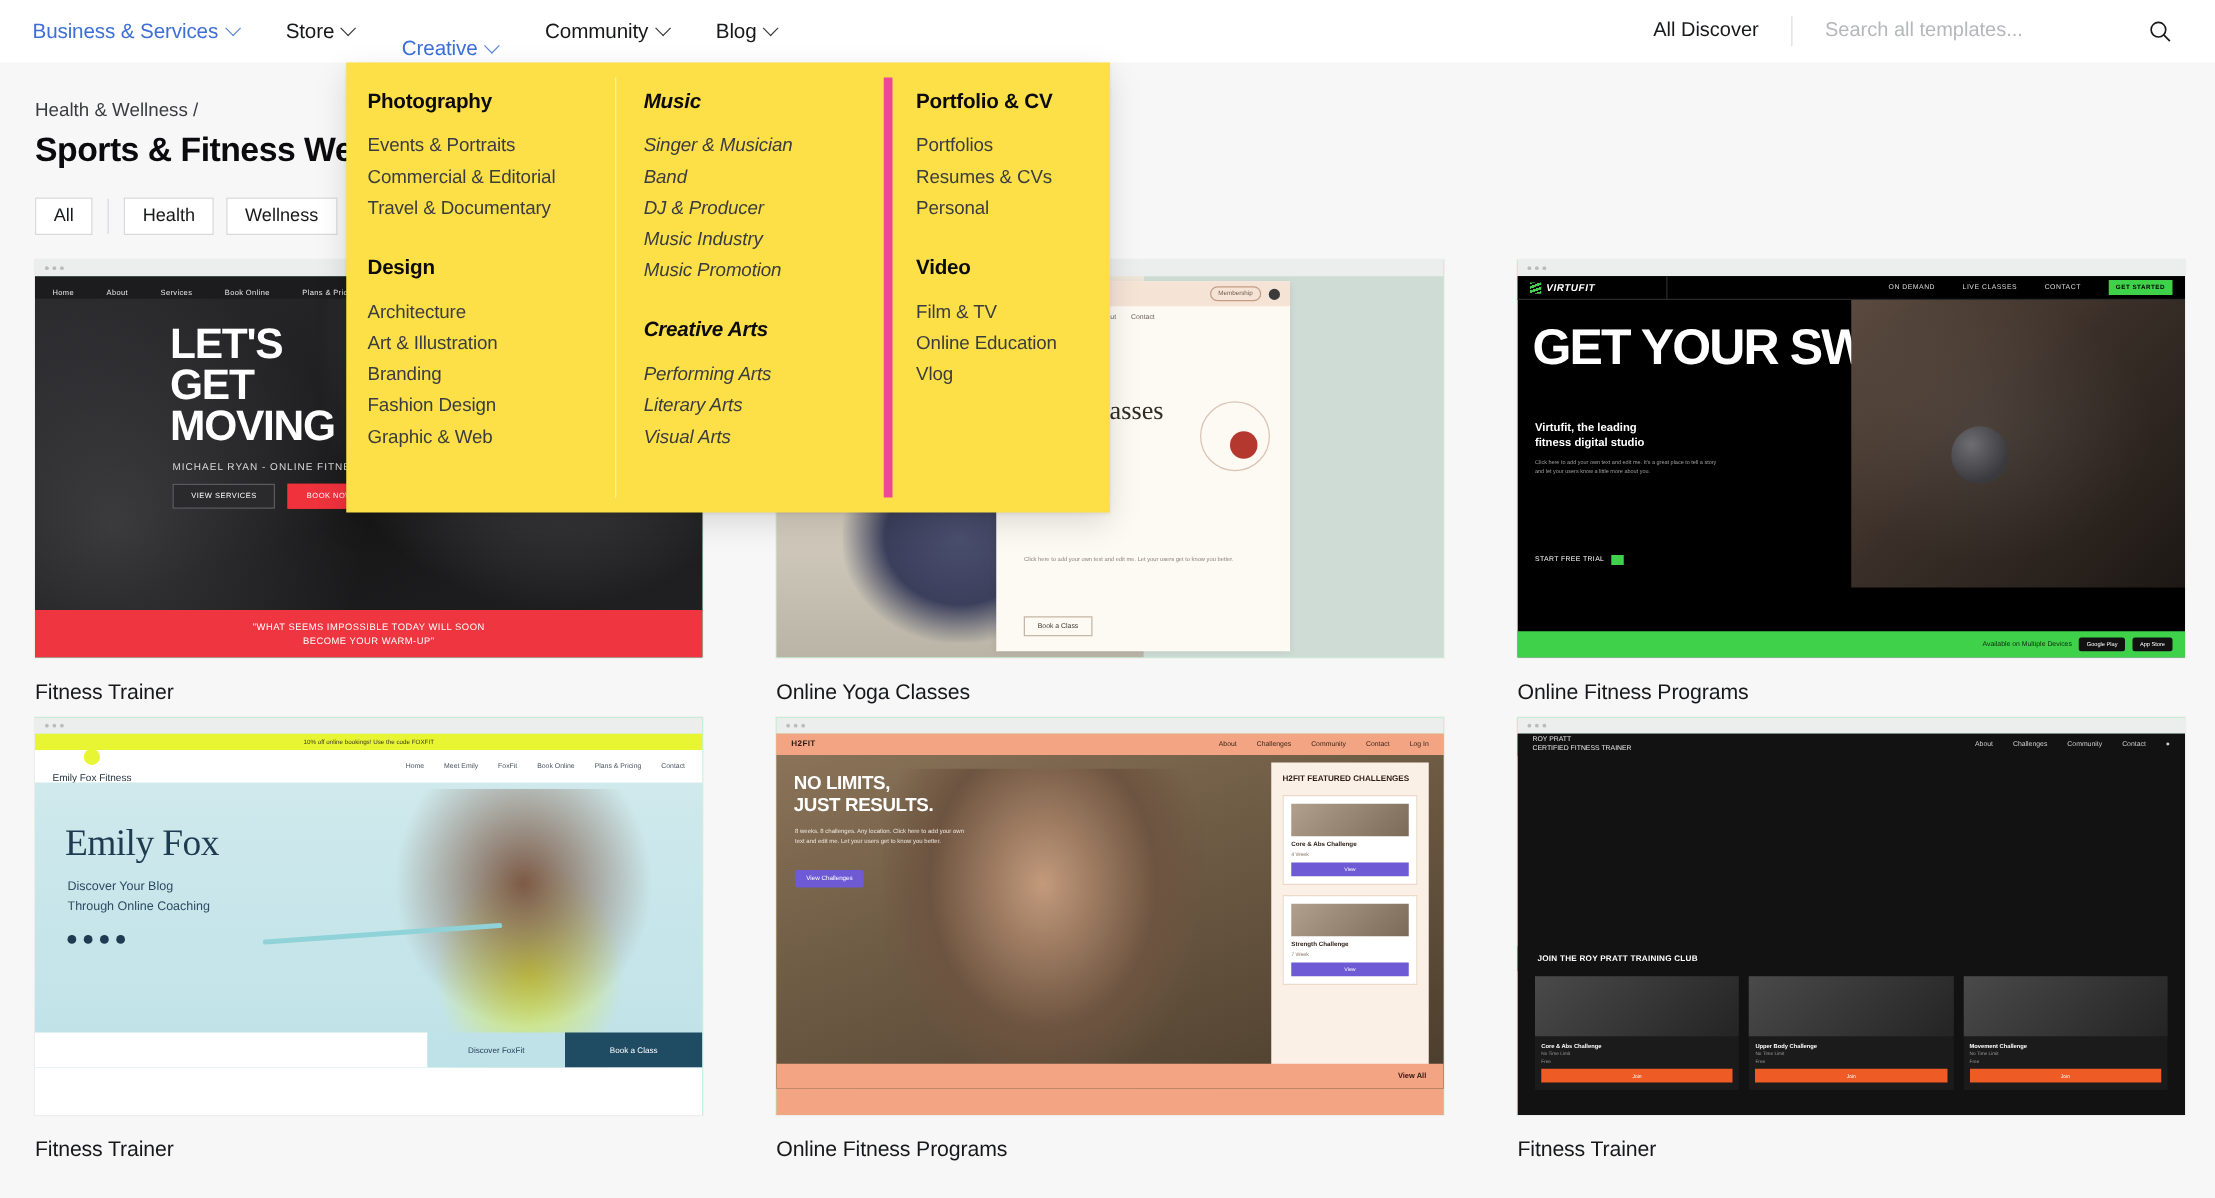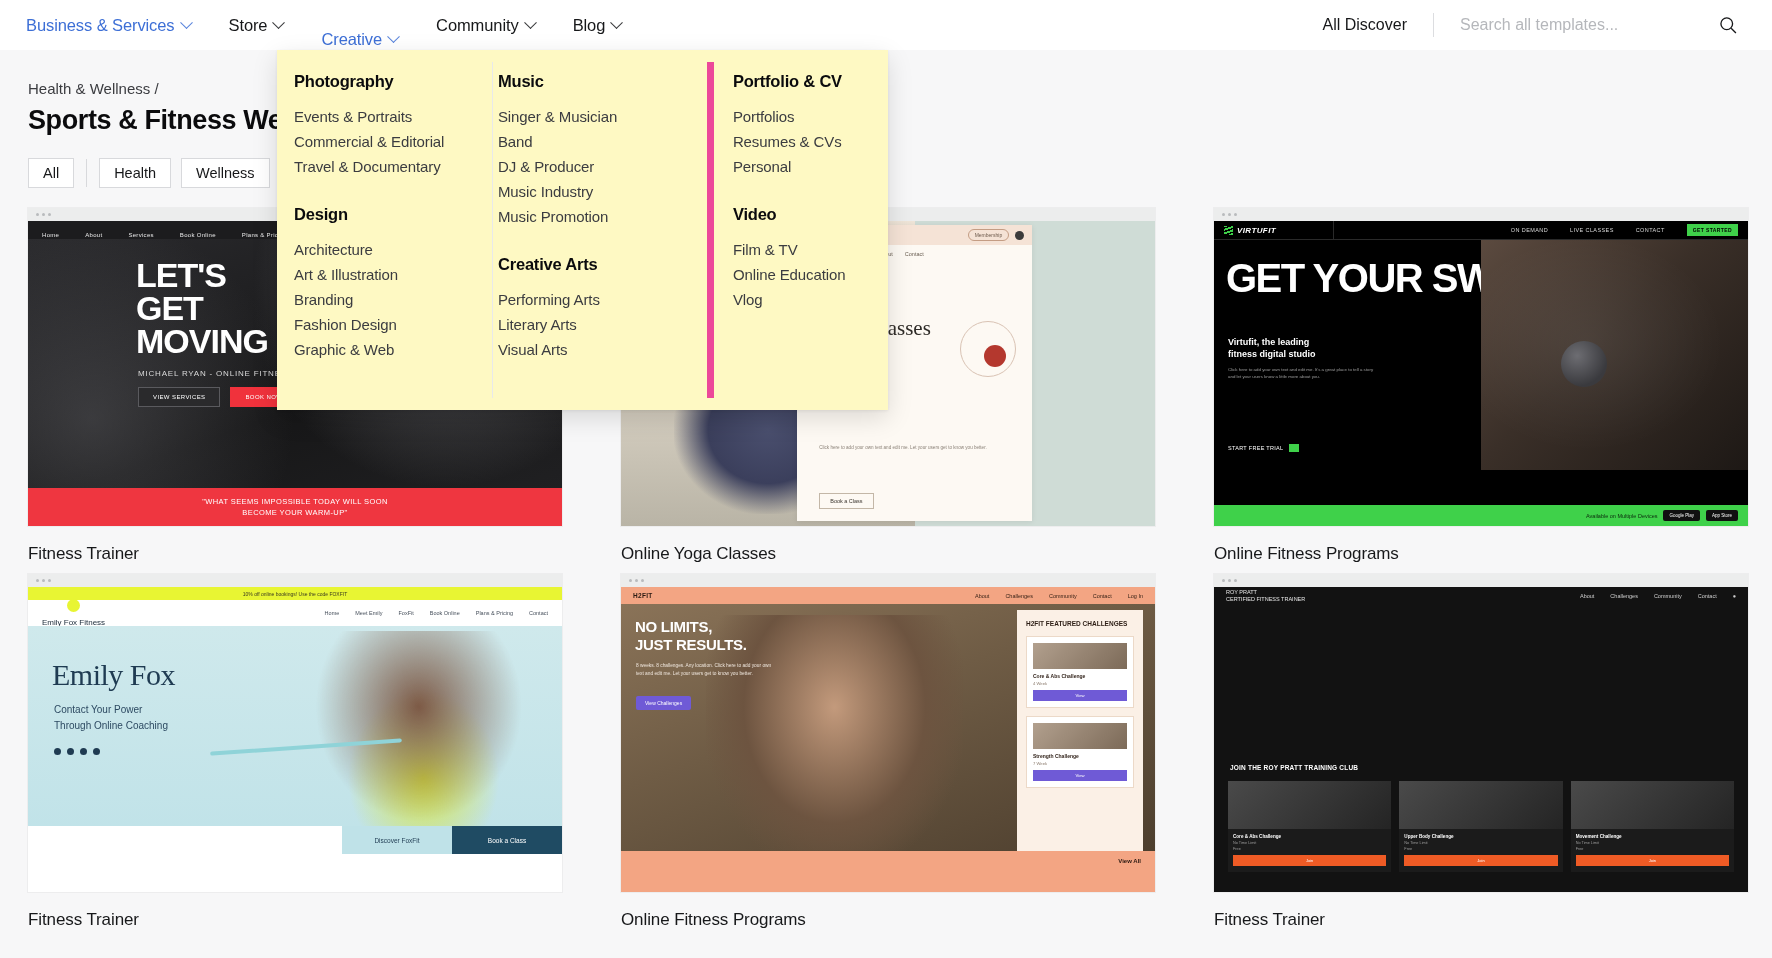--- a/index.html
+++ b/index.html
@@ -41,27 +41,27 @@
     border: none; outline: none; background: transparent;
     font-family: "Liberation Sans", sans-serif; font-size: 16px; color: #17181a;
     width: 258px;
   }
   .search-input::placeholder { color: #b5b7bb; }
   .search-icon { width: 20px; height: 20px; cursor: pointer; }
 
   
   .megamenu {
     position: absolute; top: 50px; left: 277px; width: 611px; height: 360px;
-    background: #fef9c3; z-index: 50;
+    background: #fde047; z-index: 50;
     box-shadow: 0 8px 24px rgba(0,0,0,.13), 0 1px 3px rgba(0,0,0,.07);
     display: flex;
   }
   .mm-col { padding: 22px 0 0 0; position: relative; }
   .mm-col.c1 { width: 204px; padding-left: 17px; }
-  .mm-col.c2 { width: 204px; padding-left: 5px; border-left: 1px solid #e8e9eb; margin: 12px 12px; padding-top: 10px; }
+  .mm-col.c2 { width: 204px; padding-left: 22px; border-left: 1px solid #e8e9eb; margin: 12px 12px; padding-top: 10px; font-style: italic; }
   .mm-col.c3 { width: 182px; padding-left: 19px; border-left: 7px solid #ec4899; margin: 12px 0; padding-top: 10px; }
   .mm-head {
     font-size: 16.5px; font-weight: bold; color: #0b0b0d;
     margin-bottom: 13px; letter-spacing: -0.2px;
   }
   .mm-head.spaced { margin-top: 26px; }
   .mm-link {
     font-size: 15px; color: #3b3c40; line-height: 25px;
     cursor: pointer; letter-spacing: -0.1px;
   }
@@ -439,21 +439,21 @@
                 <span>Book Online</span>
                 <span>Plans &amp; Pricing</span>
                 <span>Contact</span>
               </div>
             </div>
             <div class="t4-hero">
               <div class="t4-fig"></div>
               <div class="t4-band"></div>
               <div class="t4-title">Emily Fox</div>
               <div class="t4-sub">
-                <div>Contact Your Power</div>
+                <div>Discover Your Blog</div>
                 <div>Through Online Coaching</div>
               </div>
               <div class="t4-dots">
                   <i></i>
                   <i></i>
                   <i></i>
                   <i></i>
                 </div>
               <div class="t4-foot">
                 <div class="w"></div>

